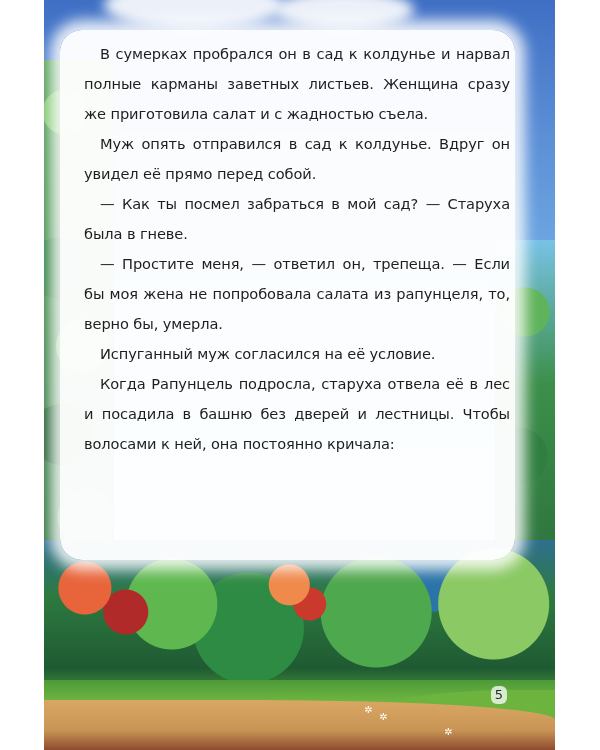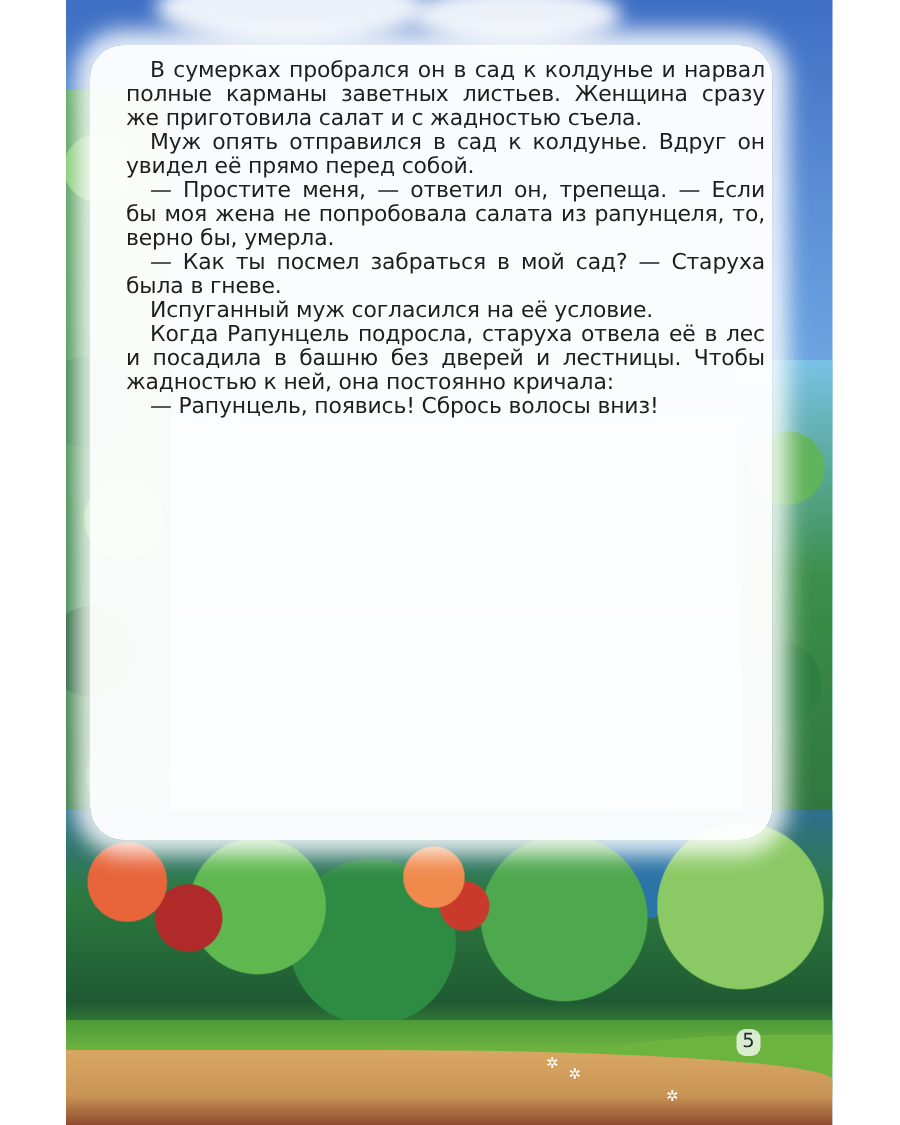--- a/index.html
+++ b/index.html
@@ -50,21 +50,21 @@
   .grass-right { position: absolute; right: 0; top: 690px; width: 200px; height: 40px; background: #6db43f; border-top-left-radius: 80% 30px; }
   .flower { position: absolute; color: #ffffff; font-size: 10px; line-height: 10px; }
   .text-panel {
     position: absolute; left: 16px; top: 30px; width: 455px; height: 530px;
     background: rgba(255,255,255,0.97);
     border-radius: 22px;
     box-shadow: 0 0 14px 10px rgba(255,255,255,0.85);
   }
   .text {
     position: absolute; left: 40px; top: 39px; width: 426px;
-    font-size: 14.6px; line-height: 16px; color: #1e1e1e; text-align: justify;
+    font-size: 14.6px; line-height: 30px; color: #1e1e1e; text-align: justify;
     letter-spacing: -0.1px;
   }
   .text p { margin: 0; text-indent: 16px; }
   .page-number {
     position: absolute; left: 447px; top: 686px; width: 16px; height: 18px;
     font-size: 13px; line-height: 18px; text-align: center; color: #1e2a30;
     background: rgba(255,255,255,0.75); border-radius: 6px;
   }
 </style>
 </head>
@@ -81,21 +81,20 @@
   <div class="path"></div>
   <span class="flower" style="left:320px;top:705px;">✲</span>
   <span class="flower" style="left:335px;top:712px;">✲</span>
   <span class="flower" style="left:400px;top:727px;">✲</span>
 
   <div class="text-panel"></div>
 
   <div class="text">
     <p>В сумерках пробрался он в сад к колдунье и нарвал полные карманы заветных листьев. Женщина сразу же приготовила салат и с жадностью съела.</p>
     <p>Муж опять отправился в сад к колдунье. Вдруг он увидел её прямо перед собой.</p>
+    <p>— Как ты посмел забраться в мой сад? — Старуха была в гневе.</p>
     <p>— Простите меня, — ответил он, трепеща. — Если бы моя жена не попробовала салата из рапунцеля, то, верно бы, умерла.</p>
-    <p>— Как ты посмел забраться в мой сад? — Старуха была в гневе.</p>
     <p>Испуганный муж согласился на её условие.</p>
-    <p>Когда Рапунцель подросла, старуха отвела её в лес и посадила в башню без дверей и лестницы. Чтобы жадностью к ней, она постоянно кричала:</p>
-    <p>— Рапунцель, появись! Сбрось волосы вниз!</p>
+    <p>Когда Рапунцель подросла, старуха отвела её в лес и посадила в башню без дверей и лестницы. Чтобы волосами к ней, она постоянно кричала:</p>
   </div>
 
   <div class="page-number">5</div>
 </div>
 
 </body></html>

